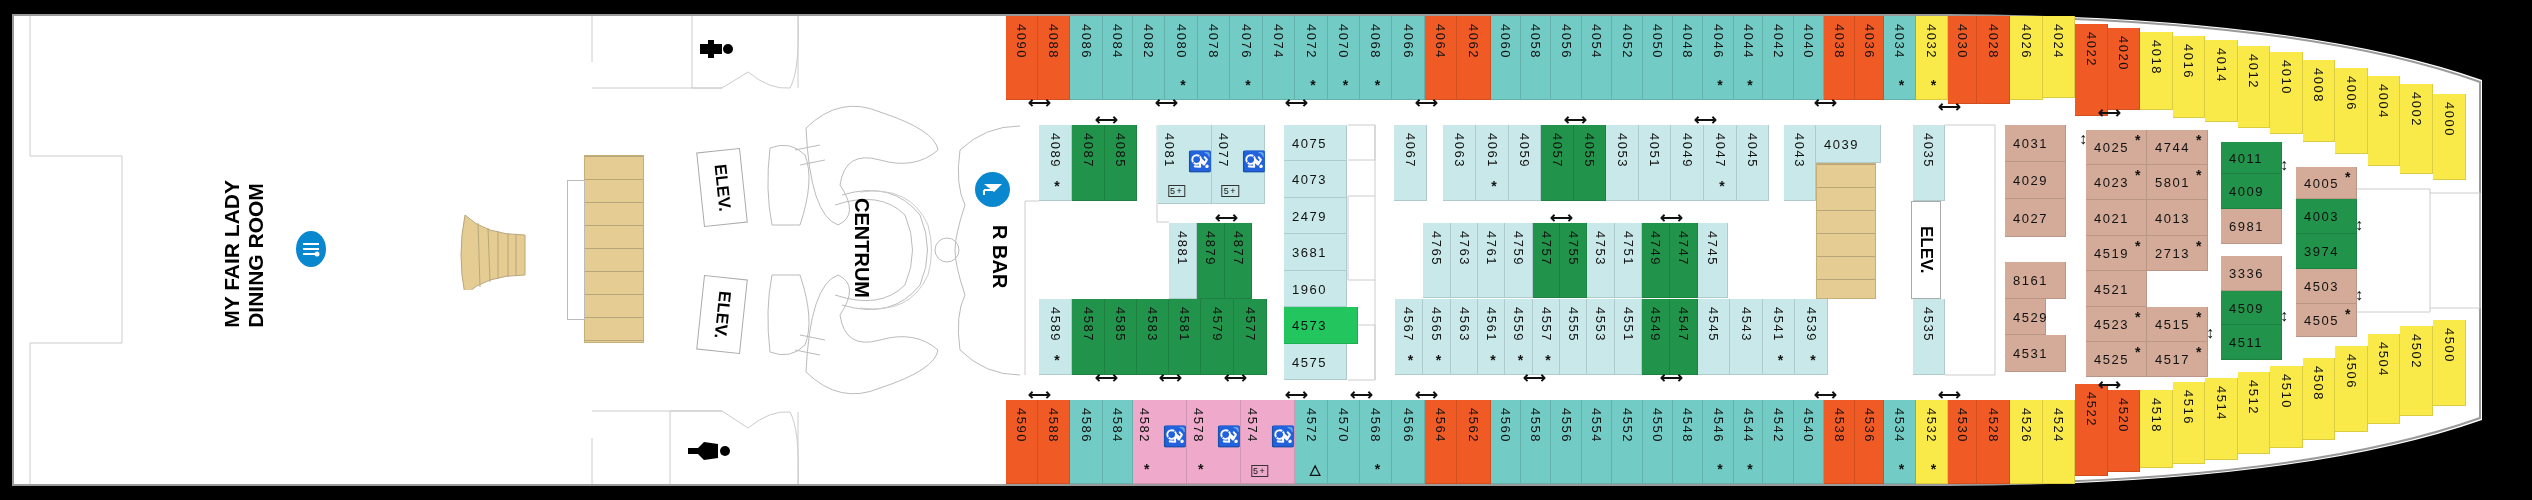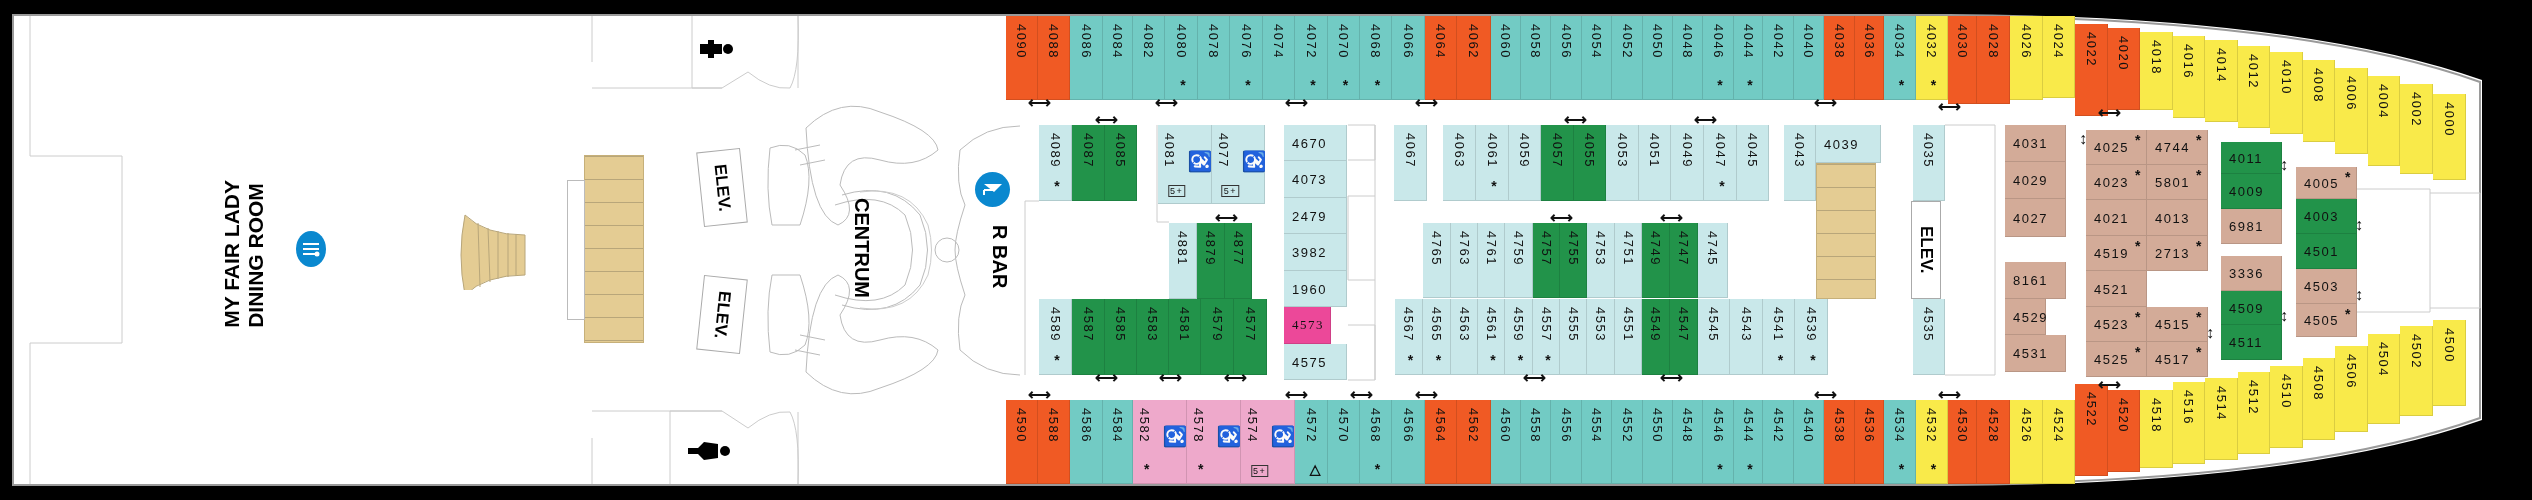--- a/index.html
+++ b/index.html
@@ -630,35 +630,35 @@
         <span class="mark">*</span>
       </div>
       <div class="cabin v" style="left: 1795px; top: 299px; width: 33px; height: 76px; background: rgb(201, 232, 234);">
         <span class="num" style="left: 50%;">4539</span>
         <span class="mark">*</span>
       </div>
       <div class="cabin v" style="left: 1913px; top: 299px; width: 32px; height: 76px; background: rgb(201, 232, 234);">
         <span class="num" style="left: 50%;">4535</span>
       </div>
       <div class="cabin h" style="left: 1284px; top: 125px; width: 63px; height: 36px; background: rgb(201, 232, 234);">
-        <span class="num">4670</span>
+        <span class="num">4075</span>
       </div>
       <div class="cabin h" style="left: 1284px; top: 161px; width: 63px; height: 37px; background: rgb(201, 232, 234);">
         <span class="num">4073</span>
       </div>
       <div class="cabin h" style="left: 1284px; top: 198px; width: 63px; height: 36px; background: rgb(201, 232, 234);">
         <span class="num">2479</span>
       </div>
       <div class="cabin h" style="left: 1284px; top: 234px; width: 63px; height: 37px; background: rgb(201, 232, 234);">
-        <span class="num">3982</span>
+        <span class="num">3681</span>
       </div>
       <div class="cabin h" style="left: 1284px; top: 271px; width: 63px; height: 36px; background: rgb(201, 232, 234);">
         <span class="num">1960</span>
       </div>
-      <div class="cabin h" style="left: 1284px; top: 307px; width: 47px; height: 37px; background: #ec4899; font-family: Liberation Serif, serif;">
+      <div class="cabin h" style="left: 1284px; top: 307px; width: 74px; height: 37px; background: #22c55e;">
         <span class="num">4573</span>
       </div>
       <div class="cabin h" style="left: 1284px; top: 344px; width: 63px; height: 36px; background: rgb(201, 232, 234);">
         <span class="num">4575</span>
       </div>
       <div class="cabin h" style="left: 1816px; top: 125px; width: 65px; height: 38px; background: rgb(201, 232, 234);">
         <span class="num">4039</span>
       </div>
       <div class="cabin h" style="left: 2005px; top: 125px; width: 61px; height: 37px; background: rgb(211, 171, 152);">
         <span class="num">4031</span>
@@ -751,21 +751,21 @@
       </div>
       <div class="cabin h" style="left: 2296px; top: 167px; width: 61px; height: 32px; background: rgb(211, 171, 152);">
         <span class="num">4005</span>
         <span class="mark">*</span>
       </div>
       <div class="cabin h" style="left: 2296px; top: 199px; width: 61px; height: 35px; background: rgb(34, 147, 74); color: rgb(17, 17, 17);">
         <span class="num">4003</span>
       </div>
       <div class="arrow vert" style="left: 2355px; top: 220px;">↕</div>
       <div class="cabin h" style="left: 2296px; top: 234px; width: 61px; height: 35px; background: rgb(34, 147, 74); color: rgb(17, 17, 17);">
-        <span class="num">4501</span>
+        <span class="num">3974</span>
       </div>
       <div class="cabin h" style="left: 2296px; top: 269px; width: 61px; height: 35px; background: rgb(211, 171, 152);">
         <span class="num">4503</span>
       </div>
       <div class="arrow vert" style="left: 2355px; top: 290px;">↕</div>
       <div class="cabin h" style="left: 2296px; top: 304px; width: 61px; height: 33px; background: rgb(211, 171, 152);">
         <span class="num">4505</span>
         <span class="mark">*</span>
       </div>
     </div>

